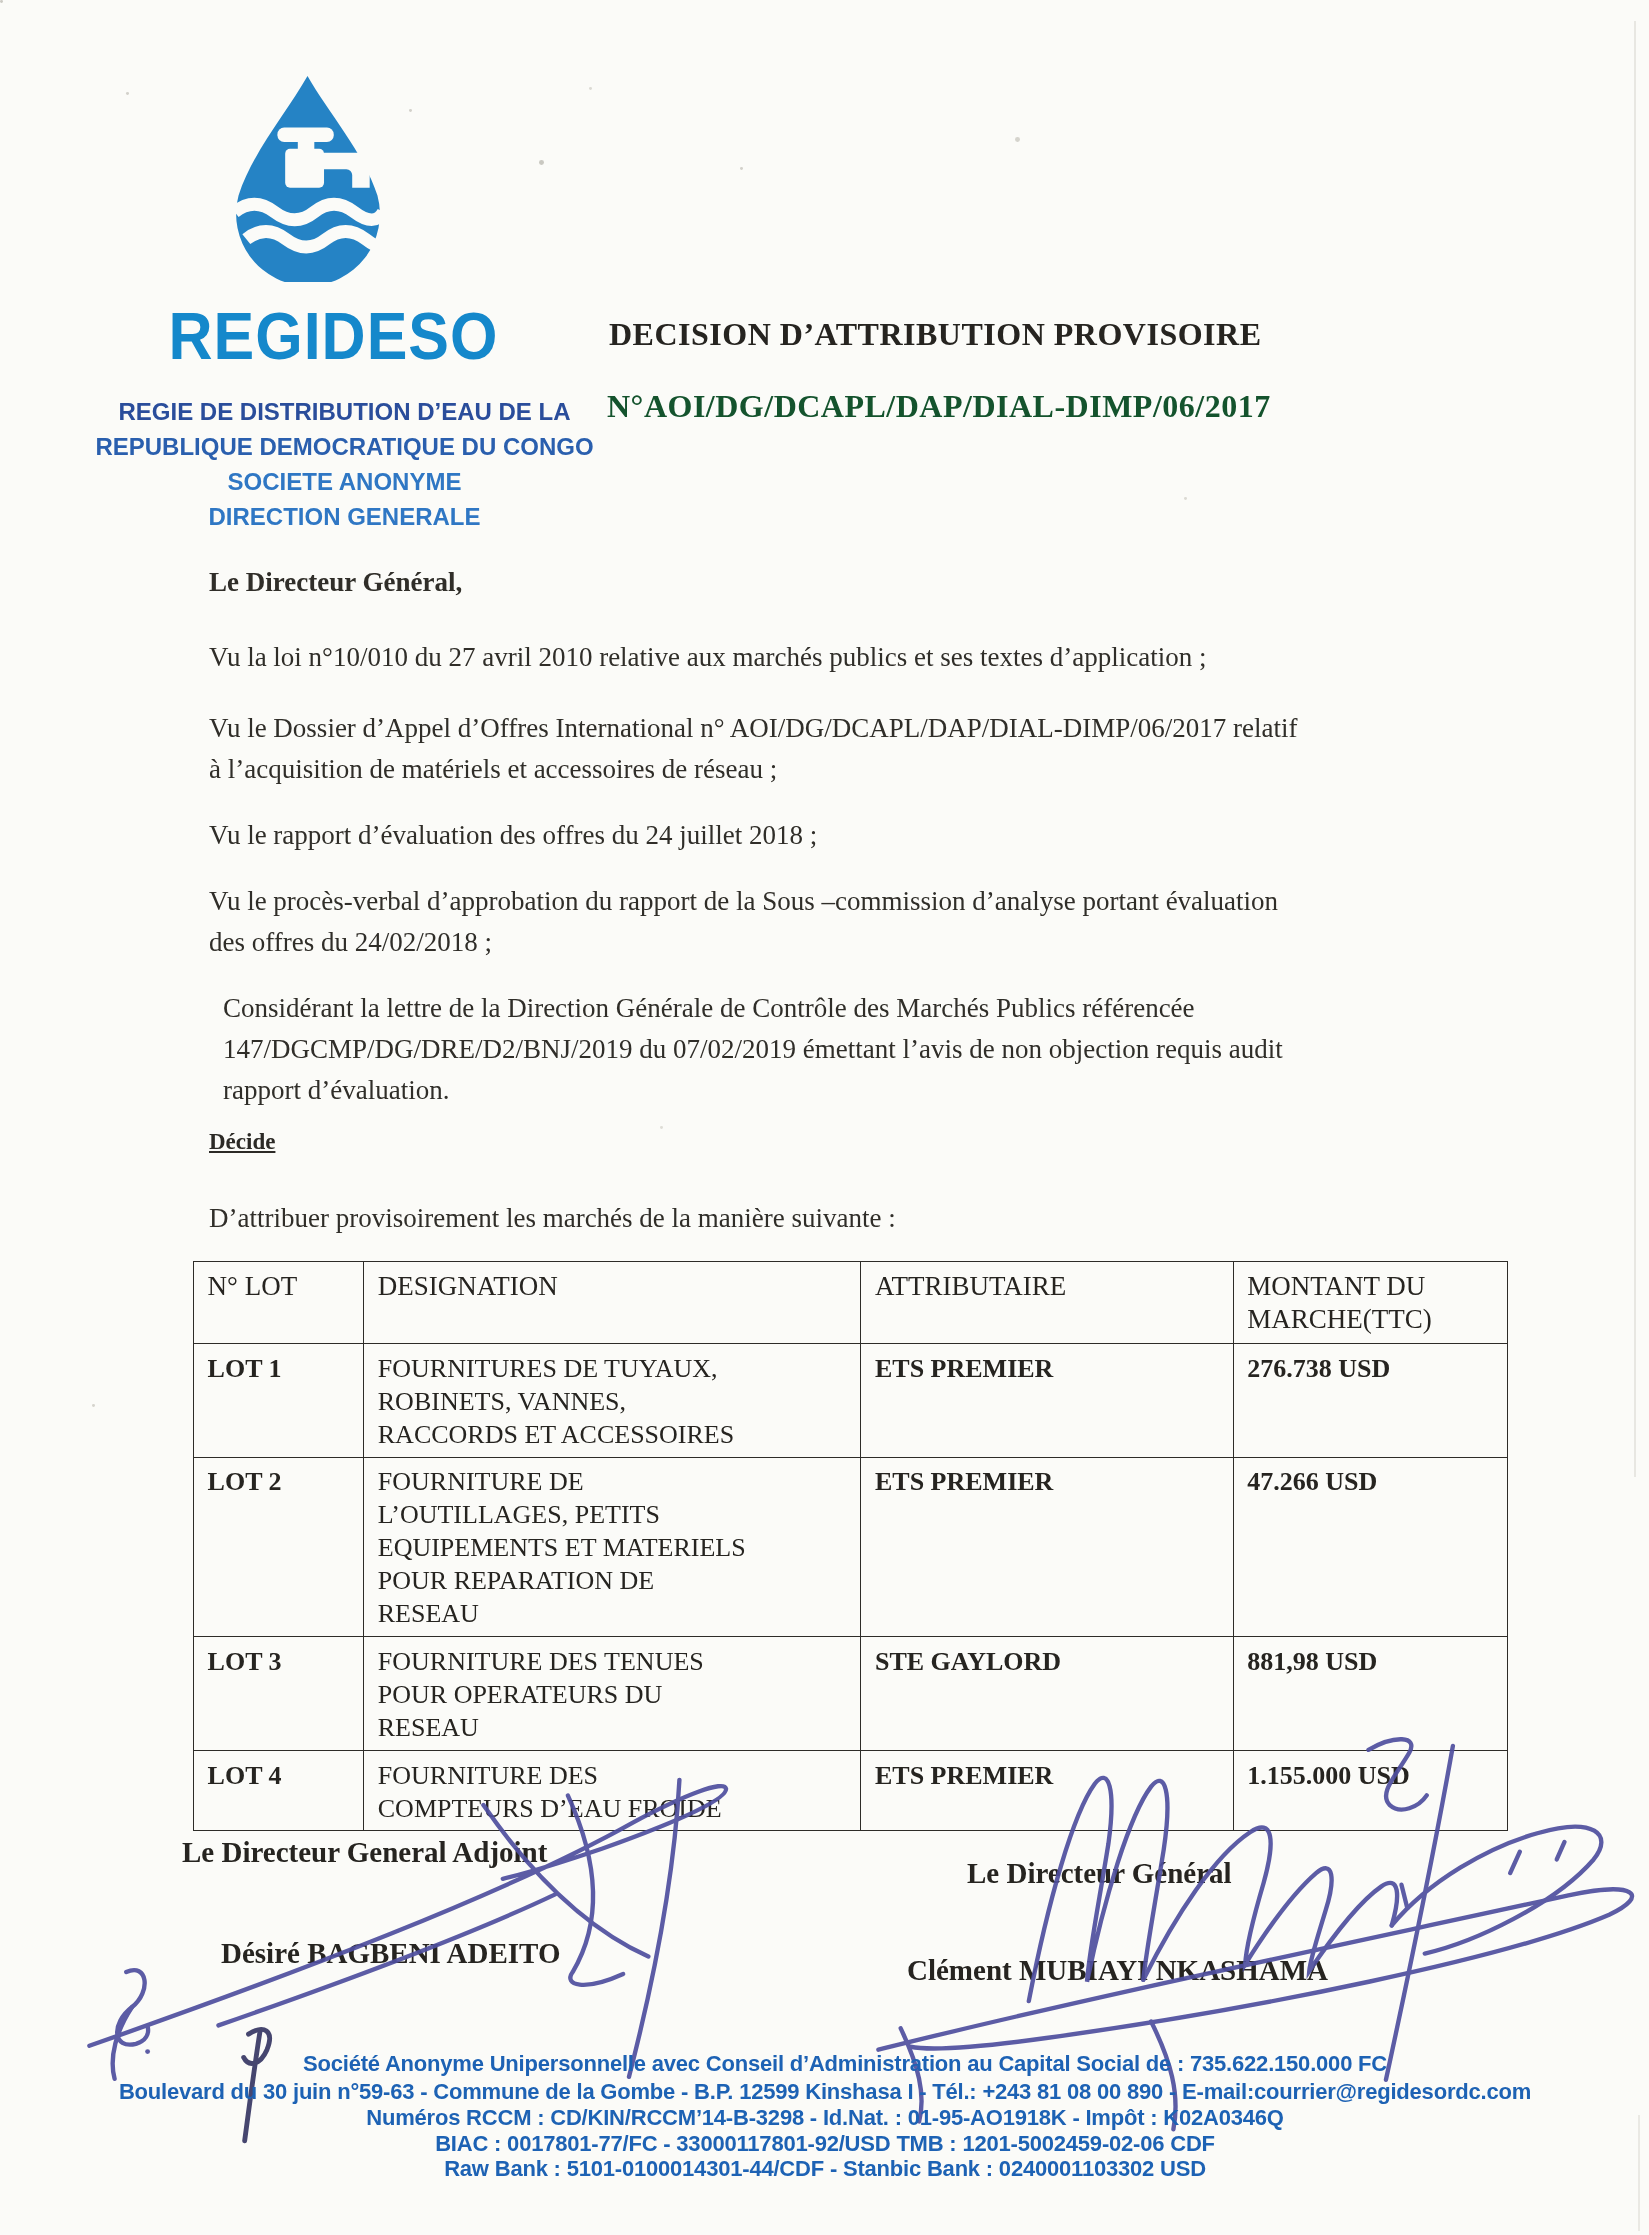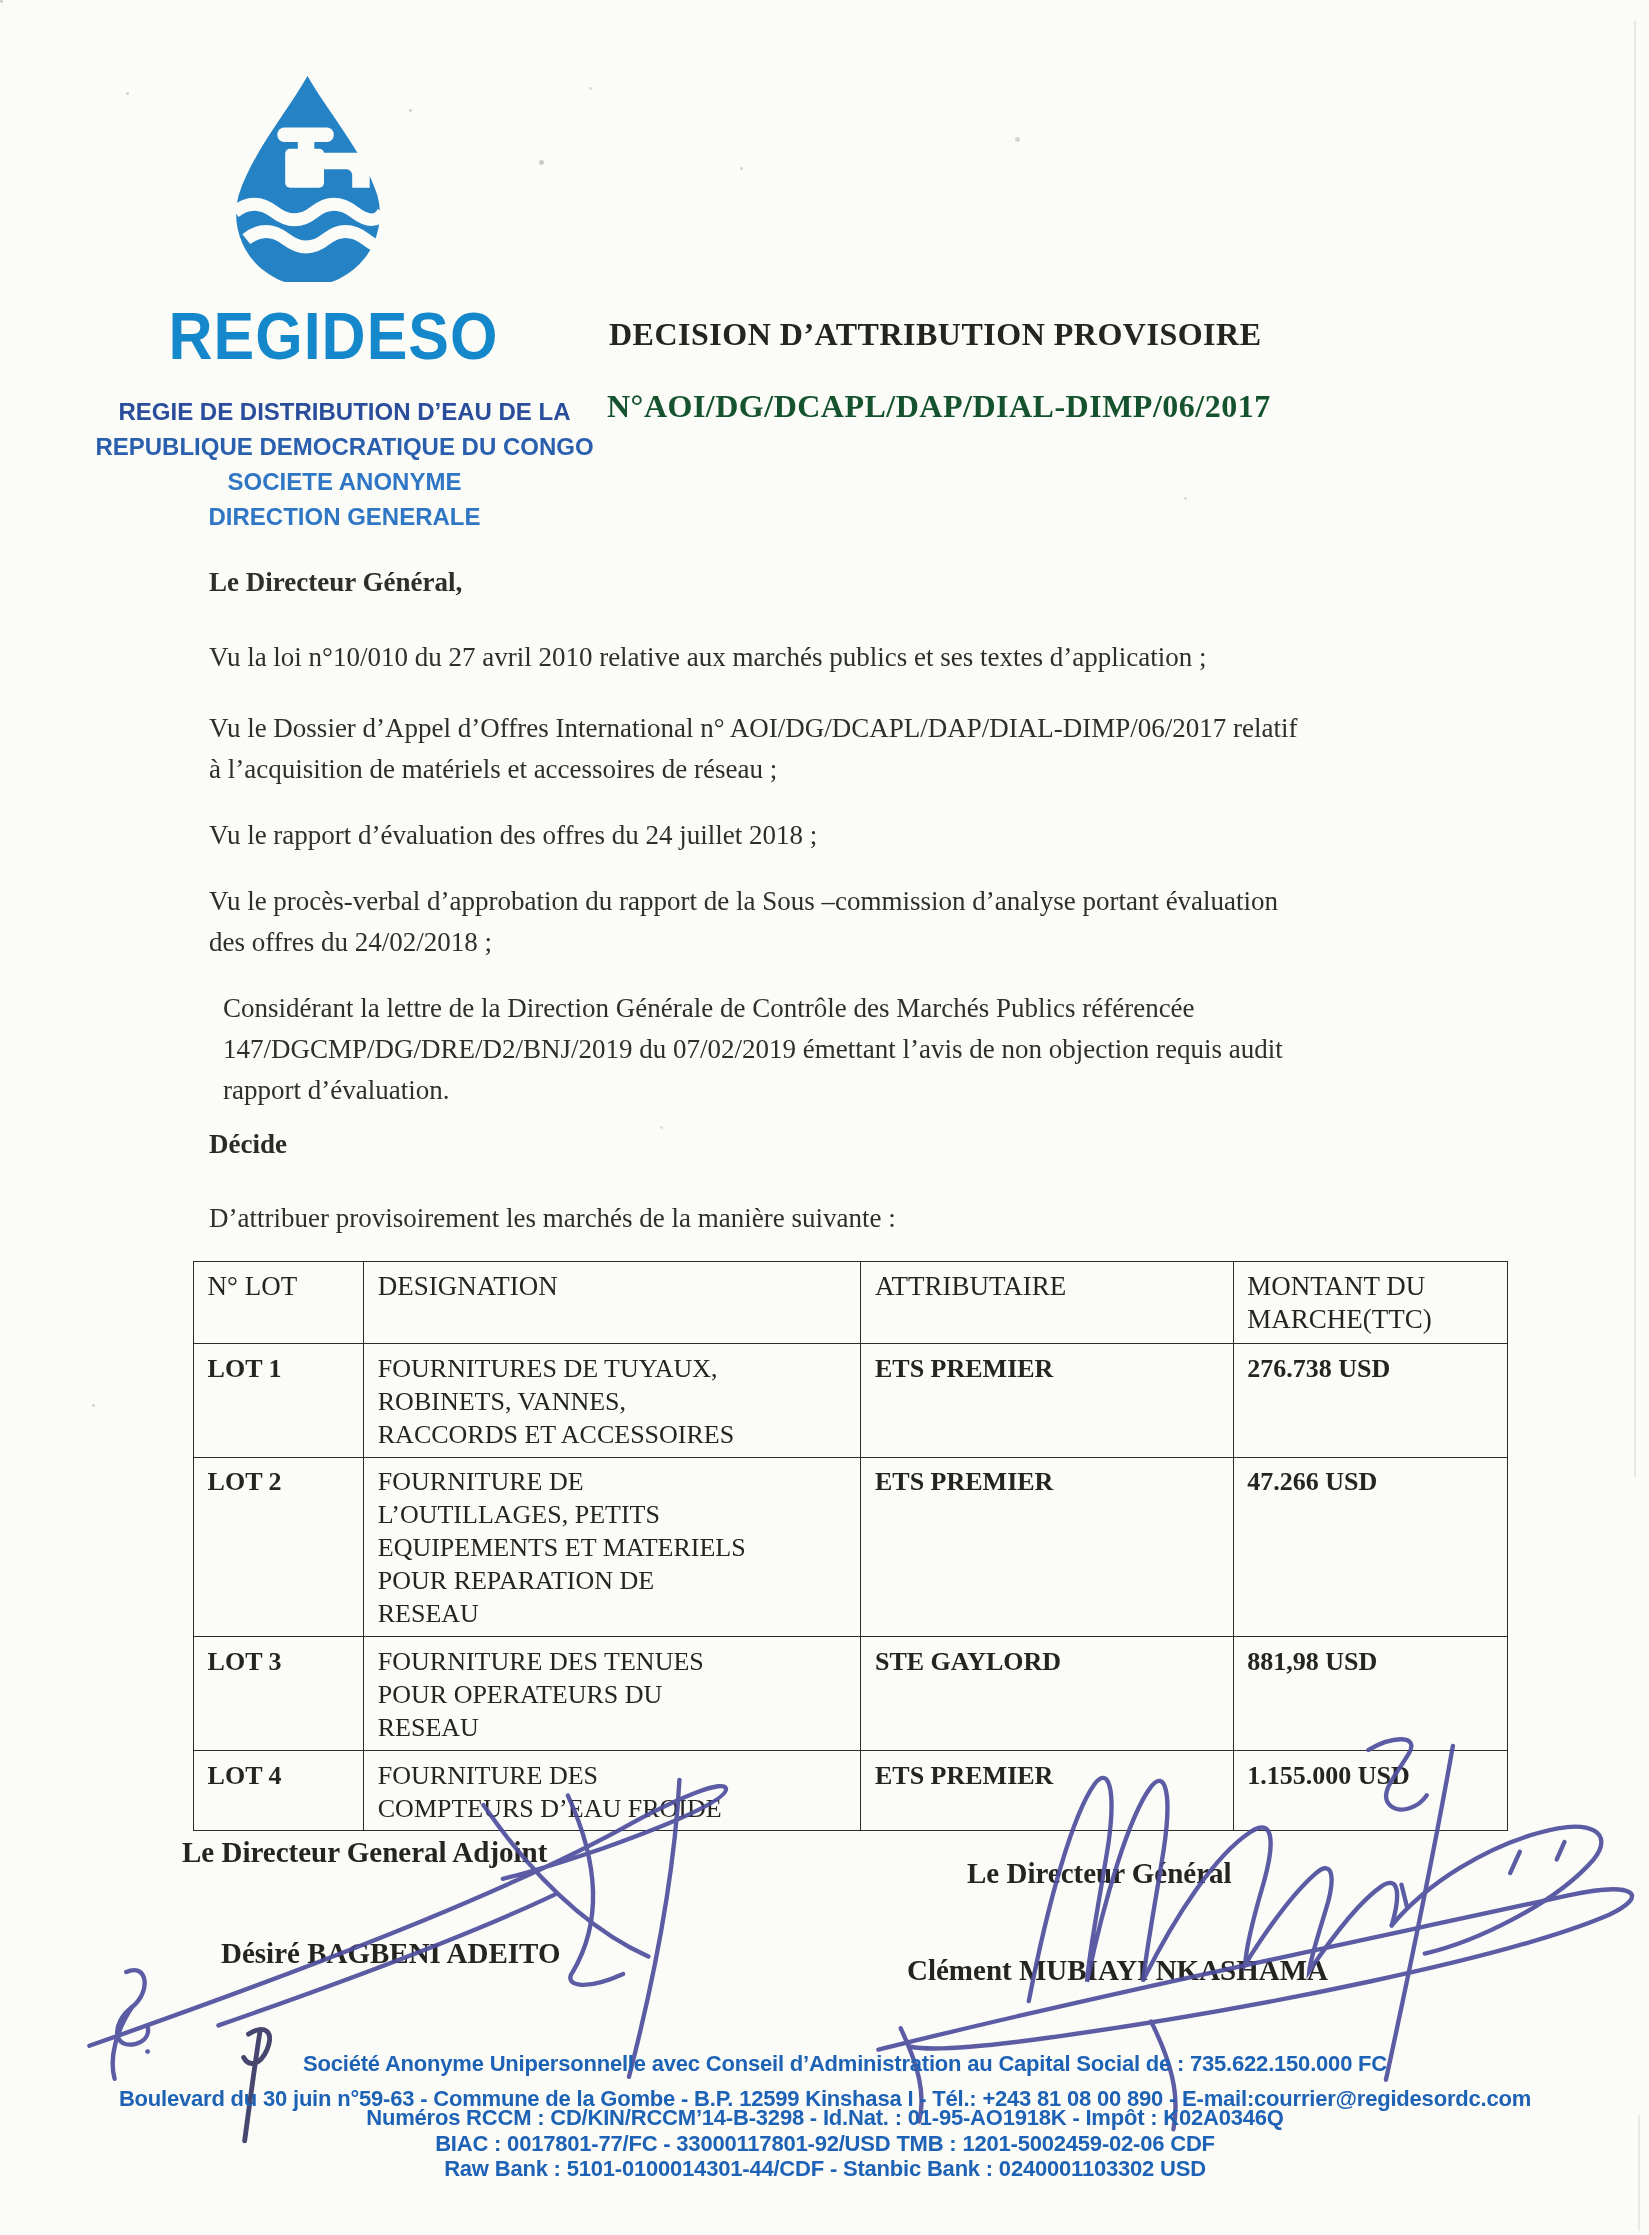--- a/index.html
+++ b/index.html
@@ -16,21 +16,21 @@
             font-family:"Liberation Sans",sans-serif;font-weight:bold;font-size:24px;line-height:35px;}
   .org1{color:#2a4d9b;} .org2{color:#2a5fae;} .org3{color:#2f77c4;} .org4{color:#2f77c4;}
 
   .title1{left:609px;top:316px;font-size:32px;font-weight:bold;letter-spacing:0.5px;color:#262420;}
   .title2{left:607px;top:388px;font-size:32px;font-weight:bold;letter-spacing:0.5px;color:#14532d;}
 
   
   .bodytxt{font-size:27px;color:#302e29;}
   .sal{left:209px;top:567px;font-weight:bold;}
   .para .line{line-height:41px;}
-  .decide{left:209px;top:1129px;font-size:27px;font-weight:bold;}
+  .decide{left:209px;top:1129px;font-size:23px;font-weight:bold;text-decoration:underline;}
   .intro{left:209px;top:1203px;}
 
   
   table.lots{position:absolute;left:193px;top:1261px;width:1201px;border-collapse:collapse;table-layout:fixed;
              font-size:26px;color:#262420;padding-left:24px;}
   table.lots td{border:1.9px solid #2e2c28;vertical-align:top;padding:7.8px 13.6px 5.8px 13.6px;line-height:33px;}
   .c-lot{width:142px;font-weight:bold;}
   .c-des{width:469px;}
   .c-att{width:344px;font-weight:bold;}
   .c-mon{width:246px;font-weight:bold;}
@@ -40,21 +40,21 @@
   
   .sig{font-weight:bold;font-size:29px;color:#262420;}
   .sigL-title{left:182px;top:1836px;}
   .sigL-name{left:221px;top:1937px;}
   .sigR-title{left:967px;top:1857px;}
   .sigR-name{left:907px;top:1954px;}
 
   
   .foot{left:0;top:0;width:1650px;text-align:center;font-family:"Liberation Sans",sans-serif;
         font-weight:bold;font-size:22px;color:#1d62b4;letter-spacing:-0.2px;}
-  .f1{top:2051px;padding-left:20px;} .f2{top:2079px;margin-top:7px;} .f3{top:2105px;} .f4{top:2131px;} .f5{top:2156px;}
+  .f1{top:2051px;padding-left:20px;} .f2{top:2079px;} .f3{top:2105px;} .f4{top:2131px;} .f5{top:2156px;}
 
   
   .speck{left:0;top:0;width:2.9px;height:2.9px;background:#b8b6ae;border-radius:50%;opacity:.7;
          box-shadow:126px 92px 0 0 #c2c0b8, 274px 130px 0 1px #a9a7a0, 291px 134px 0 0 #b5b3ab,
                     409px 109px 0 0 #c2c0b8, 540px 161px 0 1px #b5b3ab, 740px 167px 0 0 #c2c0b8,
                     1016px 138px 0 1px #c6c4bc, 589px 87px 0 0 #cfcdc5, 1184px 497px 0 0 #cfcdc5,
                     92px 1404px 0 0 #c6c4bc, 660px 1126px 0 0 #d3d1c9;}
   .edge{left:1634px;top:21.3px;width:1.9px;height:1456px;background:#d9d7cf;opacity:.55;}
   .edge2{left:1638px;top:2115px;width:1.9px;height:116px;background:#d9d7cf;opacity:.5;}
   .ink{left:0;top:0;pointer-events:none;}

